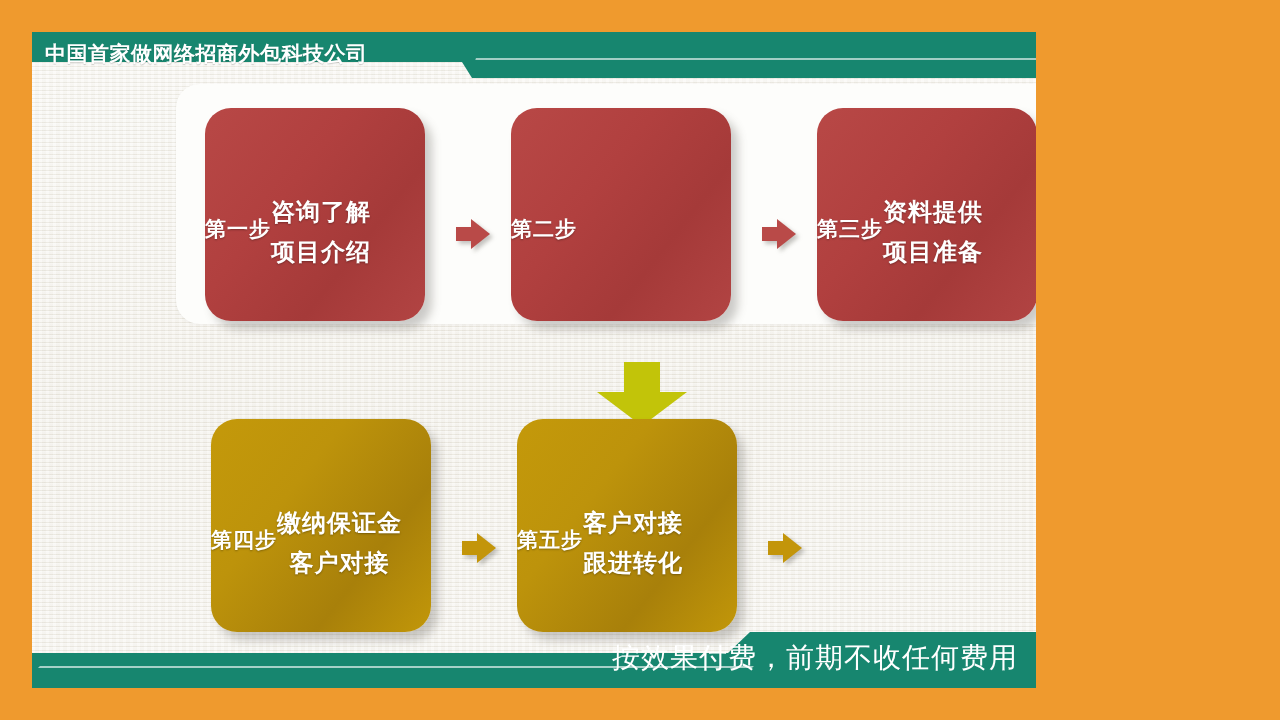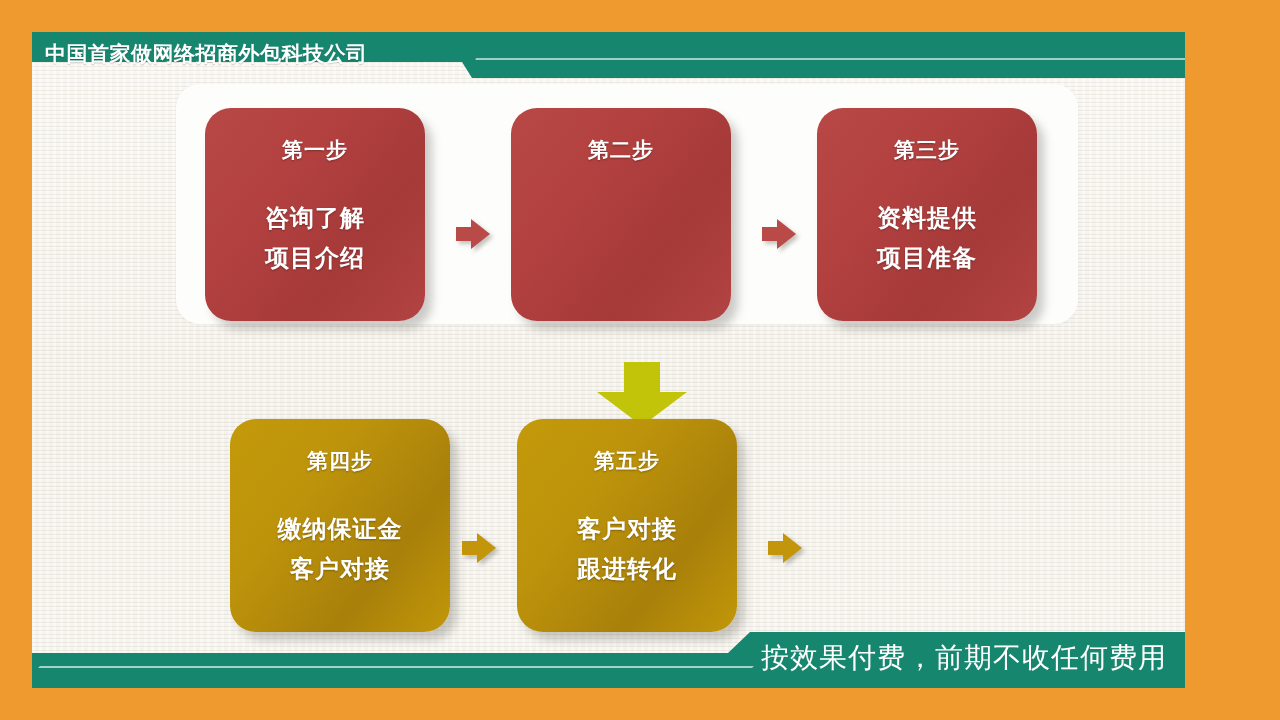--- a/index.html
+++ b/index.html
@@ -8,21 +8,21 @@
     width:1280px;height:720px;overflow:hidden;
     background:#ef9a2e;
     font-family:"Liberation Sans","DejaVu Sans",sans-serif;
     position:relative;
   }
 
   
   #slide{
     position:absolute;
     left:32px; top:32px;
-    width:1153px; height:656px;
+    width:1004px; height:656px;
     background:#f2f0ea;
     overflow:hidden;
   }
   
   #slide::before{
     content:"";
     position:absolute;inset:0;
     background:
       repeating-linear-gradient(0deg, rgba(255,255,255,.55) 0px, rgba(255,255,255,.55) 1px, rgba(218,214,203,.30) 1px, rgba(218,214,203,.30) 2px,rgba(255,255,255,.42) 2px,rgba(255,255,255,.42) 4px),
       repeating-linear-gradient(90deg, rgba(255,255,255,.22) 0px, rgba(255,255,255,.22) 3px, rgba(214,210,199,.16) 3px, rgba(214,210,199,.16) 7px),
@@ -59,21 +59,21 @@
     background:#fdfdfb;border-radius:24px;
     box-shadow:0 1px 3px rgba(0,0,0,.04);
     z-index:1;
   }
 
   
   .step{
     position:absolute;z-index:2;
     width:220px;height:213px;border-radius:26px;
     box-sizing:border-box;
-    display:flex;flex-direction:column;align-items:center;
+    display:flex;flex-direction:row;align-items:center;
     color:#ffffff;
     box-shadow:7px 8px 10px rgba(90,85,78,.30);
     overflow:hidden;
   }
   .step.red{
     background:linear-gradient(128deg,#b84846 0%,#b1403f 38%,#a53a39 68%,#b24443 100%);
   }
   .step.gold{
     background:linear-gradient(128deg,#c4990a 0%,#bd930b 35%,#a8800a 70%,#c29709 100%);
   }
@@ -86,21 +86,21 @@
     font-size:24px;font-weight:bold;line-height:1.65;letter-spacing:1px;
     text-shadow:0 1px 2px rgba(0,0,0,.30);
   }
   .step .body div{white-space:nowrap;}
 
   
   #step-1{left:173px;top:76px;}
   #step-2{left:479px;top:76px;}
   #step-3{left:785px;top:76px;}
   
-  #step-4{left:179px;top:387px;margin-left:19px;}
+  #step-4{left:179px;top:387px;}
   #step-5{left:485px;top:387px;}
   #step-6{left:791px;top:387px;}
 
   
   .arrow-right{
     position:absolute;width:34px;height:30px;z-index:2;
     filter:drop-shadow(3px 3px 2px rgba(90,85,78,.35));
   }
   .arrow-right .shaft{
     position:absolute;left:0;top:8px;width:18px;height:14px;

